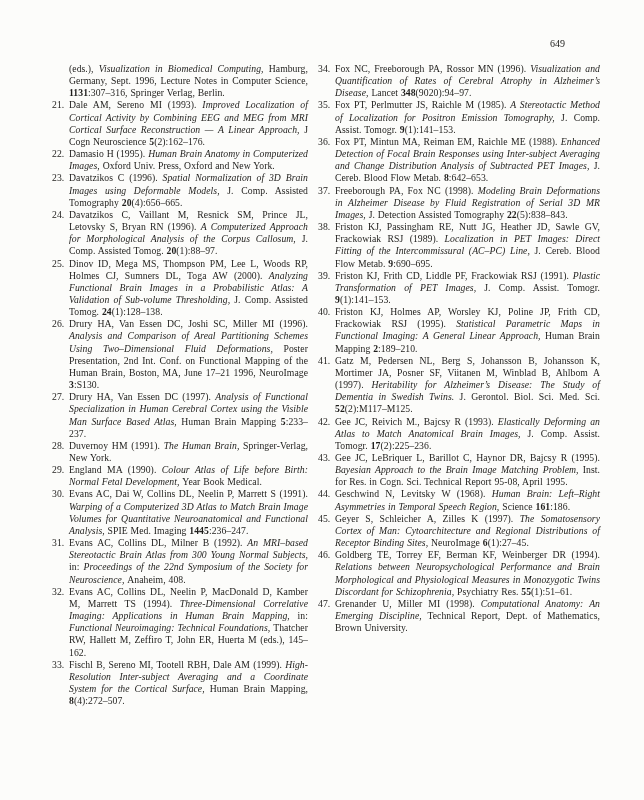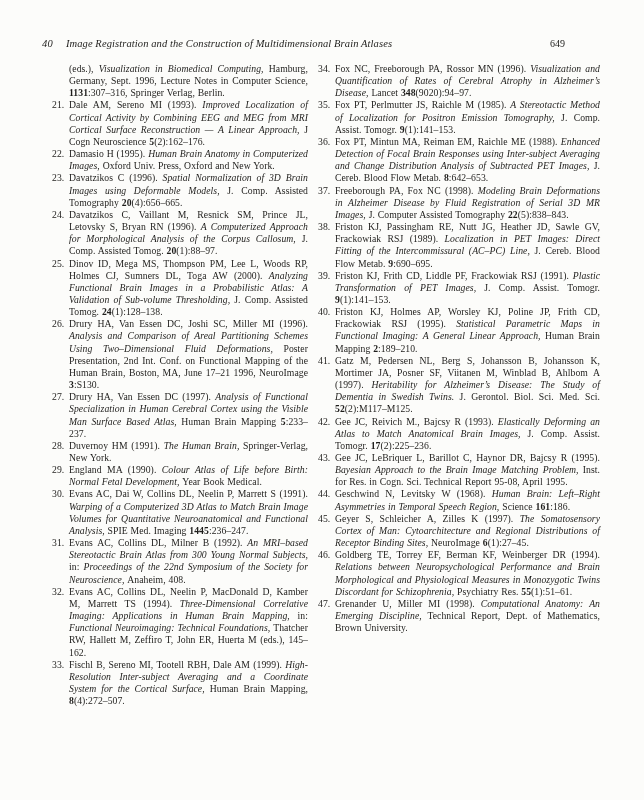--- a/index.html
+++ b/index.html
@@ -59,24 +59,20 @@
     text-indent: 0;
   }
   span.seg-i { font-style: italic; }
   span.seg-b { font-weight: bold; margin-top: 36px; }
 </style>
 </head>
 <body style="background: rgb(252, 252, 250); color: rgb(30, 29, 27);">
 
 <div class="page">
 
-  <div class="page-header">
-    <span class="chapter-number">40</span>
-    <span class="running-title">Image Registration and the Construction of Multidimensional Brain Atlases</span>
-  </div>
   <div class="page-number">649</div>
 
   <div class="columns">
     <div class="col col-left" id="col-left">
         <p class="ref carryover"><span class="seg-n">(eds.), </span><span class="seg-i">Visualization in Biomedical Computing, </span><span class="seg-n">Hamburg, Germany, Sept. 1996, Lecture Notes in Computer Science, </span><span class="seg-b">1131</span><span class="seg-n">:307–316, Springer Verlag, Berlin.</span></p>
         <p class="ref"><span class="num">21.</span><span class="seg-n">Dale AM, Sereno MI (1993). </span><span class="seg-i">Improved Localization of Cortical Activity by Combining EEG and MEG from MRI Cortical Surface Reconstruction — A Linear Approach, </span><span class="seg-n">J Cogn Neuroscience </span><span class="seg-b">5</span><span class="seg-n">(2):162–176.</span></p>
         <p class="ref"><span class="num">22.</span><span class="seg-n">Damasio H (1995). </span><span class="seg-i">Human Brain Anatomy in Computerized Images, </span><span class="seg-n">Oxford Univ. Press, Oxford and New York.</span></p>
         <p class="ref"><span class="num">23.</span><span class="seg-n">Davatzikos C (1996). </span><span class="seg-i">Spatial Normalization of 3D Brain Images using Deformable Models, </span><span class="seg-n">J. Comp. Assisted Tomography </span><span class="seg-b">20</span><span class="seg-n">(4):656–665.</span></p>
         <p class="ref"><span class="num">24.</span><span class="seg-n">Davatzikos C, Vaillant M, Resnick SM, Prince JL, Letovsky S, Bryan RN (1996). </span><span class="seg-i">A Computerized Approach for Morphological Analysis of the Corpus Callosum, </span><span class="seg-n">J. Comp. Assisted Tomog. </span><span class="seg-b">20</span><span class="seg-n">(1):88–97.</span></p>
         <p class="ref"><span class="num">25.</span><span class="seg-n">Dinov ID, Mega MS, Thompson PM, Lee L, Woods RP, Holmes CJ, Sumners DL, Toga AW (2000). </span><span class="seg-i">Analyzing Functional Brain Images in a Probabilistic Atlas: A Validation of Sub-volume Thresholding, </span><span class="seg-n">J. Comp. Assisted Tomog. </span><span class="seg-b">24</span><span class="seg-n">(1):128–138.</span></p>
@@ -86,21 +82,21 @@
         <p class="ref"><span class="num">29.</span><span class="seg-n">England MA (1990). </span><span class="seg-i">Colour Atlas of Life before Birth: Normal Fetal Development, </span><span class="seg-n">Year Book Medical.</span></p>
         <p class="ref"><span class="num">30.</span><span class="seg-n">Evans AC, Dai W, Collins DL, Neelin P, Marrett S (1991). </span><span class="seg-i">Warping of a Computerized 3D Atlas to Match Brain Image Volumes for Quantitative Neuroanatomical and Functional Analysis, </span><span class="seg-n">SPIE Med. Imaging </span><span class="seg-b">1445</span><span class="seg-n">:236–247.</span></p>
         <p class="ref"><span class="num">31.</span><span class="seg-n">Evans AC, Collins DL, Milner B (1992). </span><span class="seg-i">An MRI–based Stereotactic Brain Atlas from 300 Young Normal Subjects, </span><span class="seg-n">in: </span><span class="seg-i">Proceedings of the 22nd Symposium of the Society for Neuroscience, </span><span class="seg-n">Anaheim, 408.</span></p>
         <p class="ref"><span class="num">32.</span><span class="seg-n">Evans AC, Collins DL, Neelin P, MacDonald D, Kamber M, Marrett TS (1994). </span><span class="seg-i">Three-Dimensional Correlative Imaging: Applications in Human Brain Mapping, </span><span class="seg-n">in: </span><span class="seg-i">Functional Neuroimaging: Technical Foundations, </span><span class="seg-n">Thatcher RW, Hallett M, Zeffiro T, John ER, Huerta M (eds.), 145–162.</span></p>
         <p class="ref"><span class="num">33.</span><span class="seg-n">Fischl B, Sereno MI, Tootell RBH, Dale AM (1999). </span><span class="seg-i">High-Resolution Inter-subject Averaging and a Coordinate System for the Cortical Surface, </span><span class="seg-n">Human Brain Mapping, </span><span class="seg-b">8</span><span class="seg-n">(4):272–507.</span></p>
       </div>
     <div class="col col-right" id="col-right">
         <p class="ref"><span class="num">34.</span><span class="seg-n">Fox NC, Freeborough PA, Rossor MN (1996). </span><span class="seg-i">Visualization and Quantification of Rates of Cerebral Atrophy in Alzheimer’s Disease, </span><span class="seg-n">Lancet </span><span class="seg-b">348</span><span class="seg-n">(9020):94–97.</span></p>
         <p class="ref"><span class="num">35.</span><span class="seg-n">Fox PT, Perlmutter JS, Raichle M (1985). </span><span class="seg-i">A Stereotactic Method of Localization for Positron Emission Tomography, </span><span class="seg-n">J. Comp. Assist. Tomogr. </span><span class="seg-b">9</span><span class="seg-n">(1):141–153.</span></p>
         <p class="ref"><span class="num">36.</span><span class="seg-n">Fox PT, Mintun MA, Reiman EM, Raichle ME (1988). </span><span class="seg-i">Enhanced Detection of Focal Brain Responses using Inter-subject Averaging and Change Distribution Analysis of Subtracted PET Images, </span><span class="seg-n">J. Cereb. Blood Flow Metab. </span><span class="seg-b">8</span><span class="seg-n">:642–653.</span></p>
-        <p class="ref"><span class="num">37.</span><span class="seg-n">Freeborough PA, Fox NC (1998). </span><span class="seg-i">Modeling Brain Deformations in Alzheimer Disease by Fluid Registration of Serial 3D MR Images, </span><span class="seg-n">J. Computer Assisted Tomography </span><span class="seg-b">22</span><span class="seg-n">(5):838–843.</span></p>
+        <p class="ref"><span class="num">37.</span><span class="seg-n">Freeborough PA, Fox NC (1998). </span><span class="seg-i">Modeling Brain Deformations in Alzheimer Disease by Fluid Registration of Serial 3D MR Images, </span><span class="seg-n">J. Detection Assisted Tomography </span><span class="seg-b">22</span><span class="seg-n">(5):838–843.</span></p>
         <p class="ref"><span class="num">38.</span><span class="seg-n">Friston KJ, Passingham RE, Nutt JG, Heather JD, Sawle GV, Frackowiak RSJ (1989). </span><span class="seg-i">Localization in PET Images: Direct Fitting of the Intercommissural (AC–PC) Line, </span><span class="seg-n">J. Cereb. Blood Flow Metab. </span><span class="seg-b">9</span><span class="seg-n">:690–695.</span></p>
         <p class="ref"><span class="num">39.</span><span class="seg-n">Friston KJ, Frith CD, Liddle PF, Frackowiak RSJ (1991). </span><span class="seg-i">Plastic Transformation of PET Images, </span><span class="seg-n">J. Comp. Assist. Tomogr. </span><span class="seg-b">9</span><span class="seg-n">(1):141–153.</span></p>
         <p class="ref"><span class="num">40.</span><span class="seg-n">Friston KJ, Holmes AP, Worsley KJ, Poline JP, Frith CD, Frackowiak RSJ (1995). </span><span class="seg-i">Statistical Parametric Maps in Functional Imaging: A General Linear Approach, </span><span class="seg-n">Human Brain Mapping </span><span class="seg-b">2</span><span class="seg-n">:189–210.</span></p>
         <p class="ref"><span class="num">41.</span><span class="seg-n">Gatz M, Pedersen NL, Berg S, Johansson B, Johansson K, Mortimer JA, Posner SF, Viitanen M, Winblad B, Ahlbom A (1997). </span><span class="seg-i">Heritability for Alzheimer’s Disease: The Study of Dementia in Swedish Twins. </span><span class="seg-n">J. Gerontol. Biol. Sci. Med. Sci. </span><span class="seg-b">52</span><span class="seg-n">(2):M117–M125.</span></p>
         <p class="ref"><span class="num">42.</span><span class="seg-n">Gee JC, Reivich M., Bajcsy R (1993). </span><span class="seg-i">Elastically Deforming an Atlas to Match Anatomical Brain Images, </span><span class="seg-n">J. Comp. Assist. Tomogr. </span><span class="seg-b">17</span><span class="seg-n">(2):225–236.</span></p>
         <p class="ref"><span class="num">43.</span><span class="seg-n">Gee JC, LeBriquer L, Barillot C, Haynor DR, Bajcsy R (1995). </span><span class="seg-i">Bayesian Approach to the Brain Image Matching Problem, </span><span class="seg-n">Inst. for Res. in Cogn. Sci. Technical Report 95-08, April 1995.</span></p>
         <p class="ref"><span class="num">44.</span><span class="seg-n">Geschwind N, Levitsky W (1968). </span><span class="seg-i">Human Brain: Left–Right Asymmetries in Temporal Speech Region, </span><span class="seg-n">Science </span><span class="seg-b">161</span><span class="seg-n">:186.</span></p>
         <p class="ref"><span class="num">45.</span><span class="seg-n">Geyer S, Schleicher A, Zilles K (1997). </span><span class="seg-i">The Somatosensory Cortex of Man: Cytoarchitecture and Regional Distributions of Receptor Binding Sites, </span><span class="seg-n">NeuroImage </span><span class="seg-b">6</span><span class="seg-n">(1):27–45.</span></p>
         <p class="ref"><span class="num">46.</span><span class="seg-n">Goldberg TE, Torrey EF, Berman KF, Weinberger DR (1994). </span><span class="seg-i">Relations between Neuropsychological Performance and Brain Morphological and Physiological Measures in Monozygotic Twins Discordant for Schizophrenia, </span><span class="seg-n">Psychiatry Res. </span><span class="seg-b">55</span><span class="seg-n">(1):51–61.</span></p>
         <p class="ref"><span class="num">47.</span><span class="seg-n">Grenander U, Miller MI (1998). </span><span class="seg-i">Computational Anatomy: An Emerging Discipline, </span><span class="seg-n">Technical Report, Dept. of Mathematics, Brown University.</span></p>

